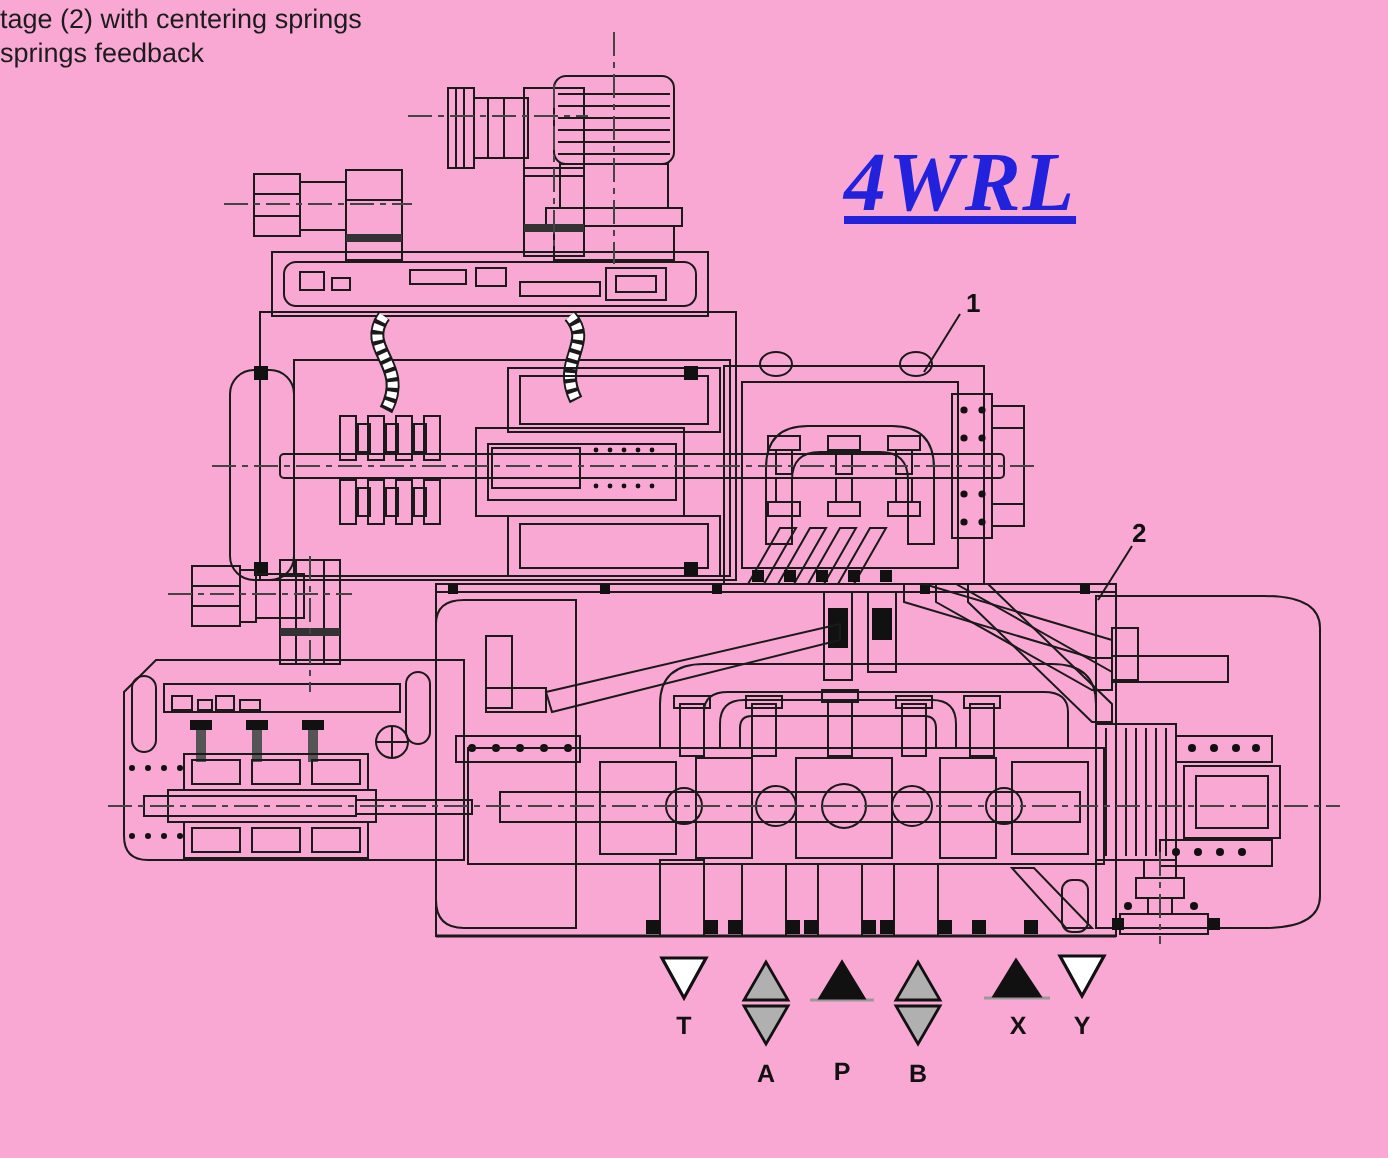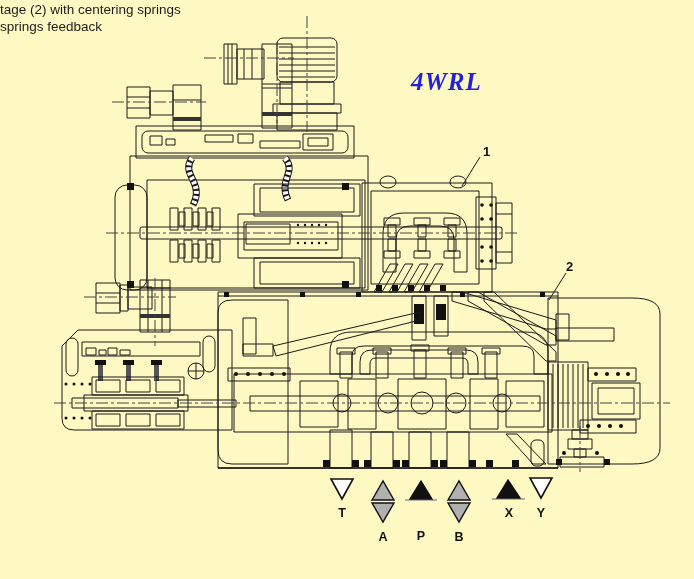--- a/index.html
+++ b/index.html
@@ -1,20 +1,20 @@
 <!DOCTYPE html>
 <html><head>
 <meta charset="utf-8">
 <style>
   html,body{margin:0;padding:0;background:#fff;}
-  #stage{position:relative;width:694px;height:579px;background:#fef9c3;overflow:hidden;
+  #stage{position:relative;width:694px;height:579px;background:#f9a8d4;overflow:hidden;
          font-family:"Liberation Sans",sans-serif;color:#1c1c1c;}
   .hdr{position:absolute;left:0;top:1px;font-size:13.5px;line-height:17px;color:#1c1c1c;white-space:pre;}
-  .model{position:absolute;left:411px;top:68px;font-family:"Liberation Serif",serif;
-         font-style:italic;font-weight:bold;font-size:25px;letter-spacing:1px;}
+  .model{position:absolute;left:422px;top:68px;font-family:"Liberation Serif",serif;
+         font-style:italic;font-weight:bold;font-size:42px;letter-spacing:1px;text-decoration:underline;}
   svg{position:absolute;left:0;top:0;}
   svg *{vector-effect:non-scaling-stroke;}
   .ln{stroke:#1a1a1a;stroke-width:1;fill:none;}
   text.callout{font-family:"Liberation Sans",sans-serif;font-weight:bold;font-size:13px;fill:#111;}
   text.port{font-family:"Liberation Sans",sans-serif;font-weight:bold;font-size:12.5px;fill:#111;text-anchor:middle;}
 </style>
 </head>
 <body>
 
 <div id="stage">

